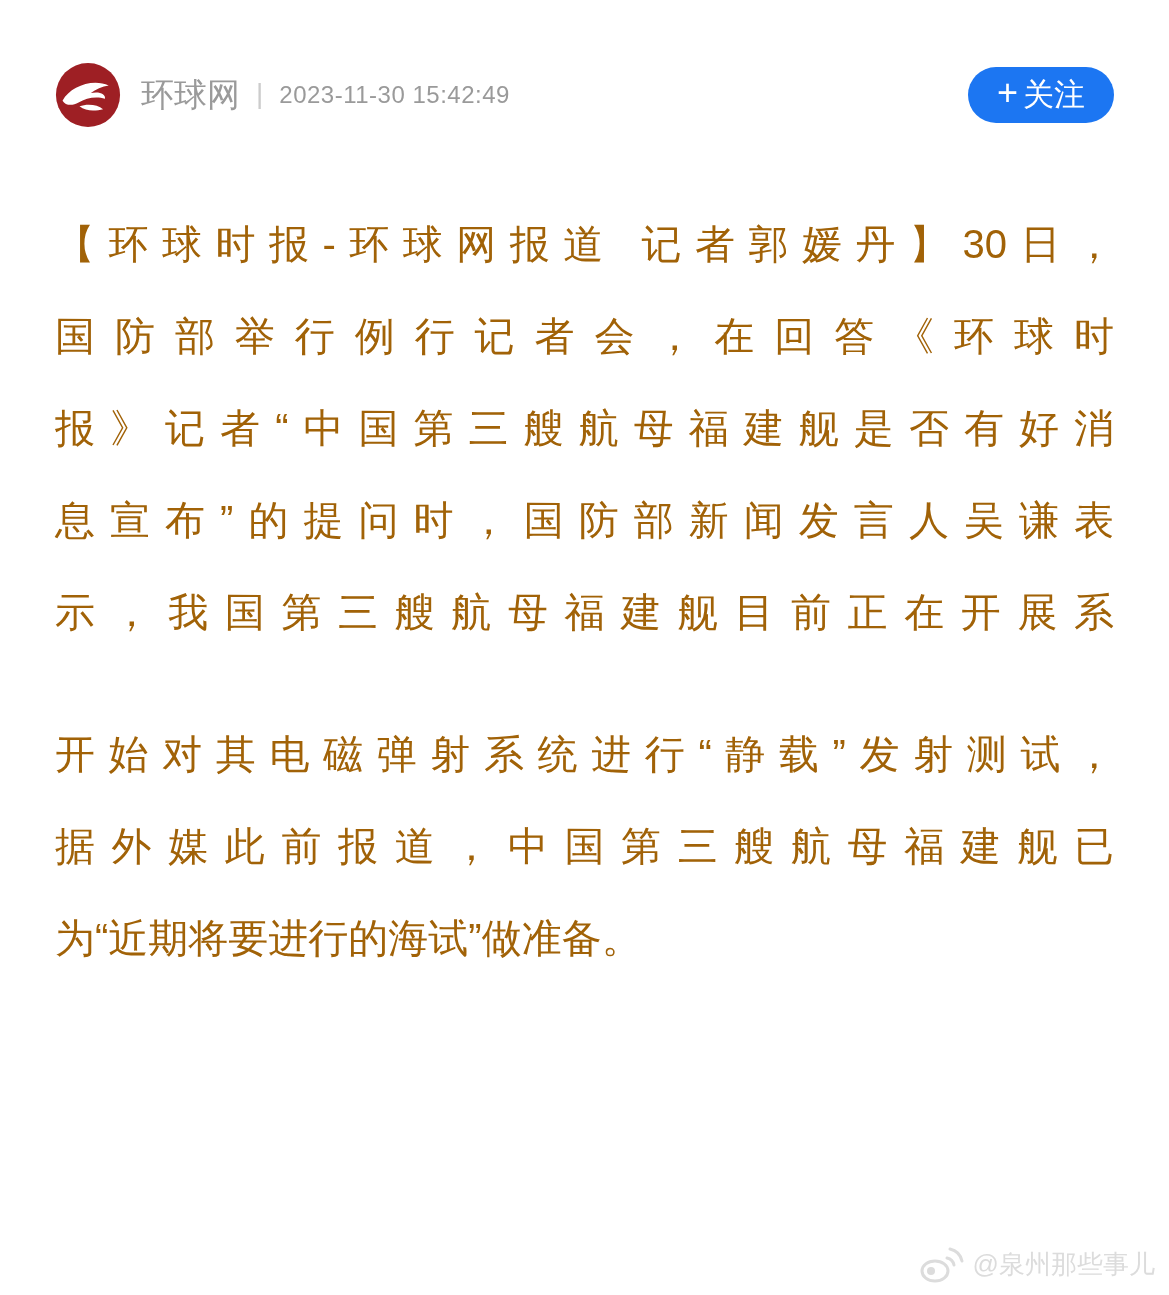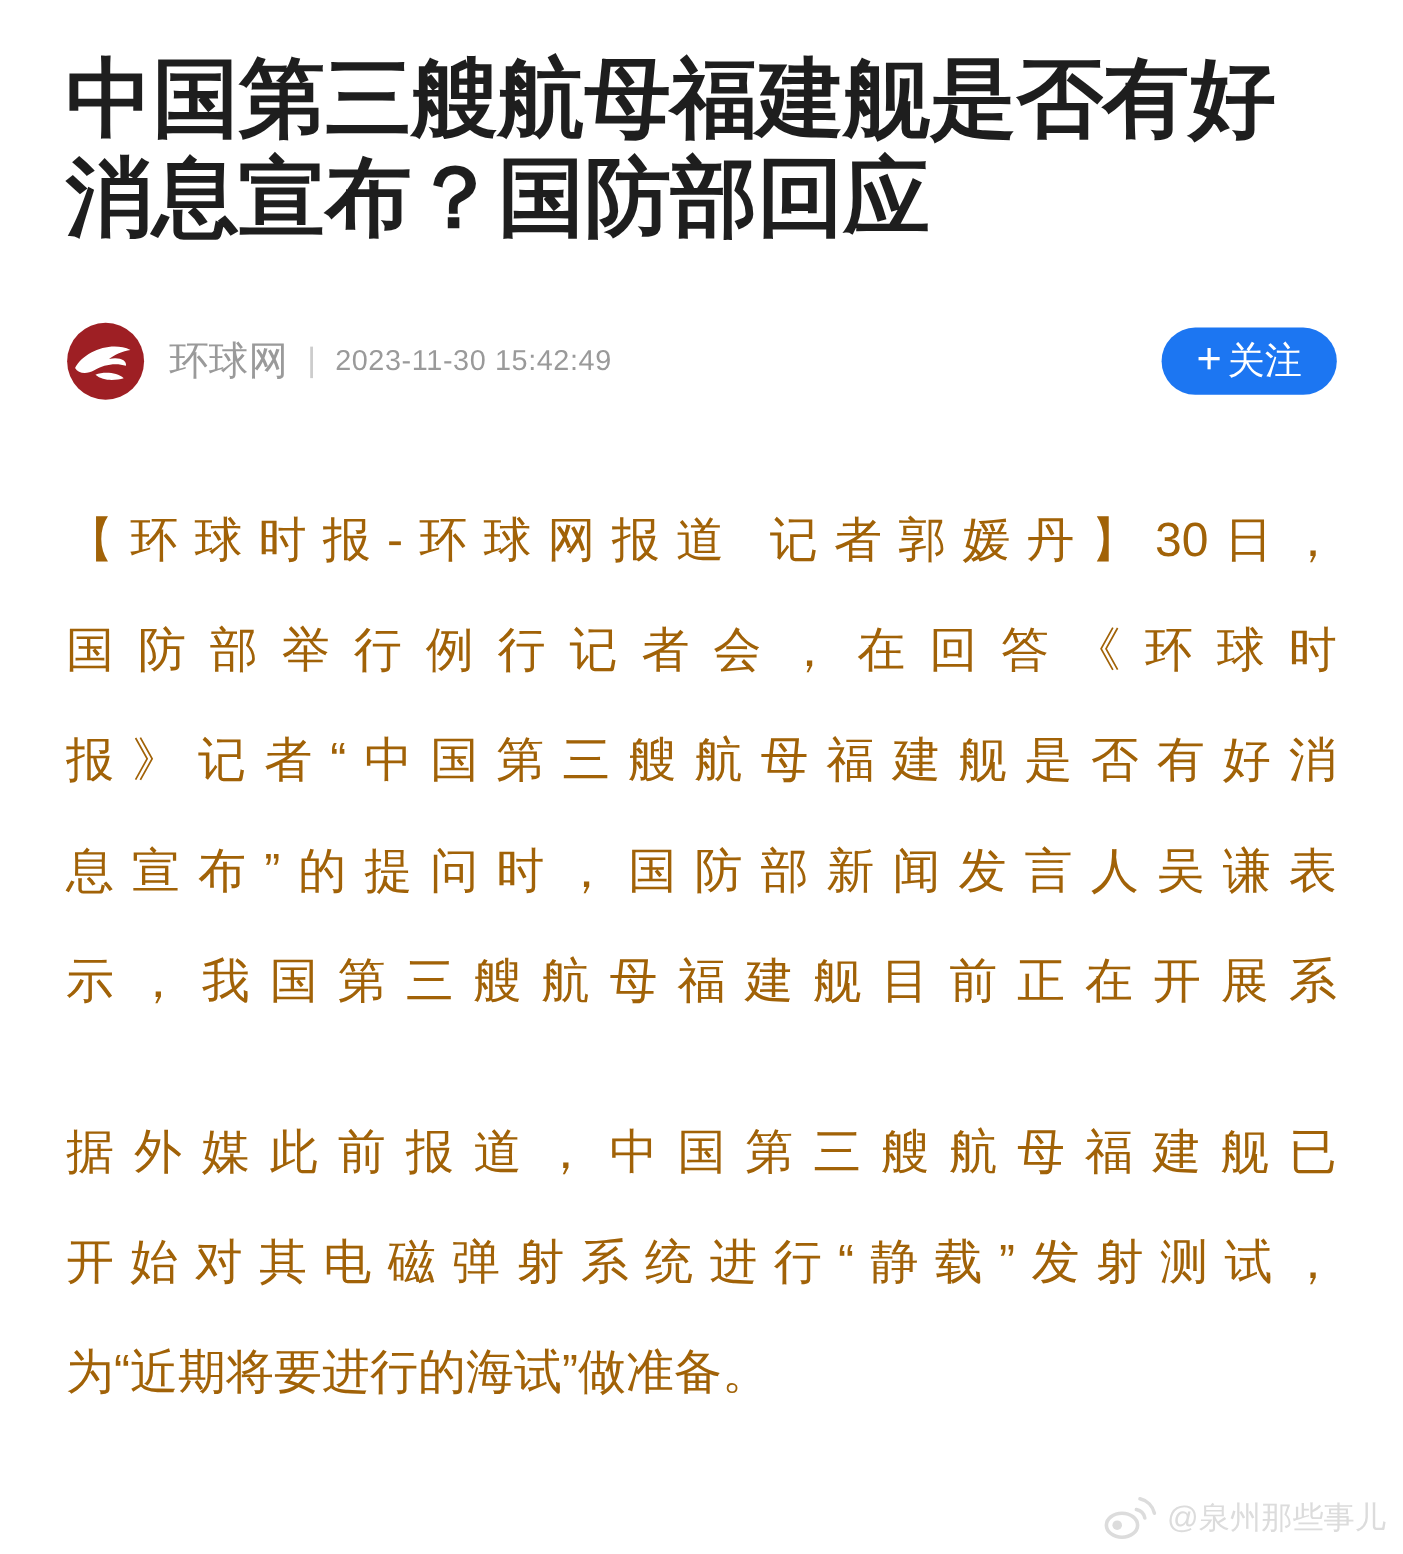--- a/index.html
+++ b/index.html
@@ -104,21 +104,20 @@
     text-shadow:0 0 1px rgba(255,255,255,0.9);
     pointer-events:none;
   }
   .watermark svg{display:block;}
 </style>
 </head>
 <body>
 
 <div class="page">
 
-  <h1 class="headline">中国第三艘航母福建舰是否有好消息宣布？国防部回应</h1>
 
   <div class="author-row">
     <div class="avatar">
       <svg viewBox="0 0 70 70" xmlns="http://www.w3.org/2000/svg">
         <circle cx="35" cy="35" r="34" fill="var(--brand-red, #9e1f24)"></circle>
         <path fill="#ffffff" d="M8 41 C16 26, 40 17, 57 25 C50 26, 43 29, 38 33 C47 31, 54 34, 53 39 C44 36, 33 38, 25 43 C18 47, 11 46, 8 41 Z"></path>
         <path fill="#ffffff" d="M26 47 C34 44, 45 45, 51 50 C44 52, 33 53, 26 47 Z"></path>
       </svg>
     </div>
     <span class="author-name">环球网</span>
@@ -132,22 +131,22 @@
 
   <div class="body-text" id="article-body">
       <div class="paragraph">
         <div class="line">【环球时报-环球网报道 记者郭媛丹】30日，</div>
         <div class="line">国防部举行例行记者会，在回答《环球时</div>
         <div class="line">报》记者“中国第三艘航母福建舰是否有好消</div>
         <div class="line">息宣布”的提问时，国防部新闻发言人吴谦表</div>
         <div class="line">示，我国第三艘航母福建舰目前正在开展系</div>
       </div>
       <div class="paragraph">
+        <div class="line">开始对其电磁弹射系统进行“静载”发射测试，</div>
         <div class="line">据外媒此前报道，中国第三艘航母福建舰已</div>
-        <div class="line">开始对其电磁弹射系统进行“静载”发射测试，</div>
         <div class="line no-stretch">为“近期将要进行的海试”做准备。</div>
       </div>
     </div>
 
   <div class="watermark" style="color: rgb(220, 220, 220);">
     <svg width="46" height="42" viewBox="0 0 46 42" xmlns="http://www.w3.org/2000/svg" fill="none" stroke="#dcdcdc" stroke-width="3" stroke-linecap="round">
       <ellipse cx="16" cy="28" rx="13" ry="10"></ellipse>
       <circle cx="12" cy="28" r="4" fill="#dcdcdc" stroke="none"></circle>
       <path d="M28 15 a 9 9 0 0 1 7 7"></path>
       <path d="M31 6 a 16 16 0 0 1 12 12"></path>

